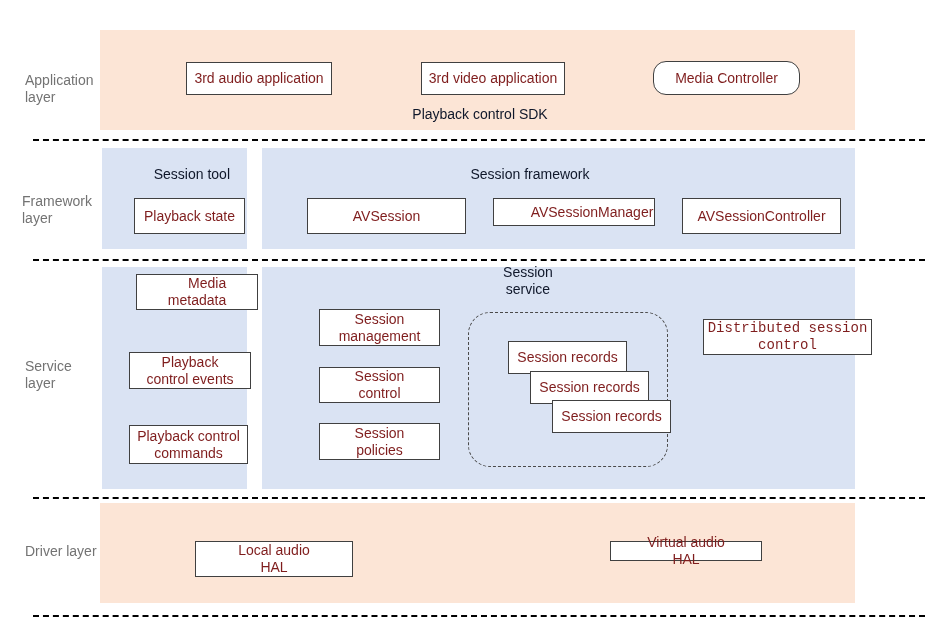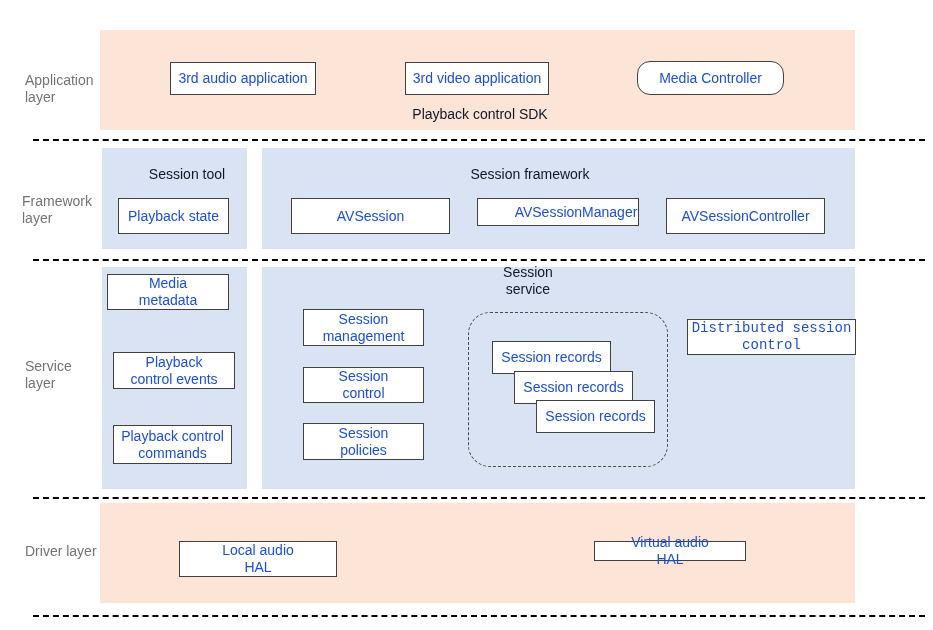--- a/index.html
+++ b/index.html
@@ -72,37 +72,38 @@
     position: absolute;
     box-sizing: border-box;
     background: #ffffff;
     border: 1.6px solid #404040;
     display: flex;
     align-items: center;
     justify-content: center;
     text-align: center;
     font-size: 14px;
     line-height: 17px;
-    color: #1d4ed8;
+    color: #7f1d1d;
     white-space: pre-line;
     z-index: 3;
+    margin-left: 16px;
   }
 
   
   .caption {
     position: absolute;
     font-size: 14px;
     line-height: 17px;
     color: #0f172a;
     text-align: center;
     white-space: pre-line;
     z-index: 3;
   }
   .cap-sdk             { left: 330px; top: 106px; width: 300px; text-align: center; }
-  .cap-session-tool    { left: 122px; top: 166px; width: 130px; text-align: center; }
+  .cap-session-tool    { left: 100px; top: 166px; width: 130px; text-align: right; }
   .cap-session-fw      { left: 380px; top: 166px; width: 300px; }
   .cap-session-service { left: 468px; top: 264px; width: 120px; }
 
   
   .dashed-group {
     position: absolute;
     left: 468px;
     top: 312px;
     width: 200px;
     height: 155px;
@@ -118,21 +119,21 @@
   .n-app-video { left: 405px; top: 62px;  width: 144px; height: 33px; }
   .n-app-media { left: 637px; top: 61px;  width: 147px; height: 34px; border-radius: 13px; }
 
   
   .n-fw-playback-state { left: 118px; top: 198px; width: 111px; height: 36px; }
   .n-fw-avsession      { left: 291px; top: 198px; width: 159px; height: 36px; }
   .n-fw-avsessionmgr   { left: 477px; top: 198px; width: 162px; height: 28px; padding-left: 36px; }
   .n-fw-avsessionctl   { left: 666px; top: 198px; width: 159px; height: 36px; }
 
   
-  .n-sv-metadata  { left: 107px; top: 274px; width: 122px; height: 36px; }
+  .n-sv-metadata  { left: 120px; top: 274px; width: 122px; height: 36px; text-align: right; }
   .n-sv-events    { left: 113px; top: 352px; width: 122px; height: 37px; }
   .n-sv-commands  { left: 113px; top: 425px; width: 119px; height: 39px; }
 
   
   .n-sv-mgmt      { left: 303px; top: 309px; width: 121px; height: 37px; }
   .n-sv-control   { left: 303px; top: 367px; width: 121px; height: 36px; }
   .n-sv-policies  { left: 303px; top: 423px; width: 121px; height: 37px; }
   .n-sv-dist      { left: 687px; top: 319px; width: 169px; height: 36px; font-family: Liberation Mono, monospace; }
 
   

